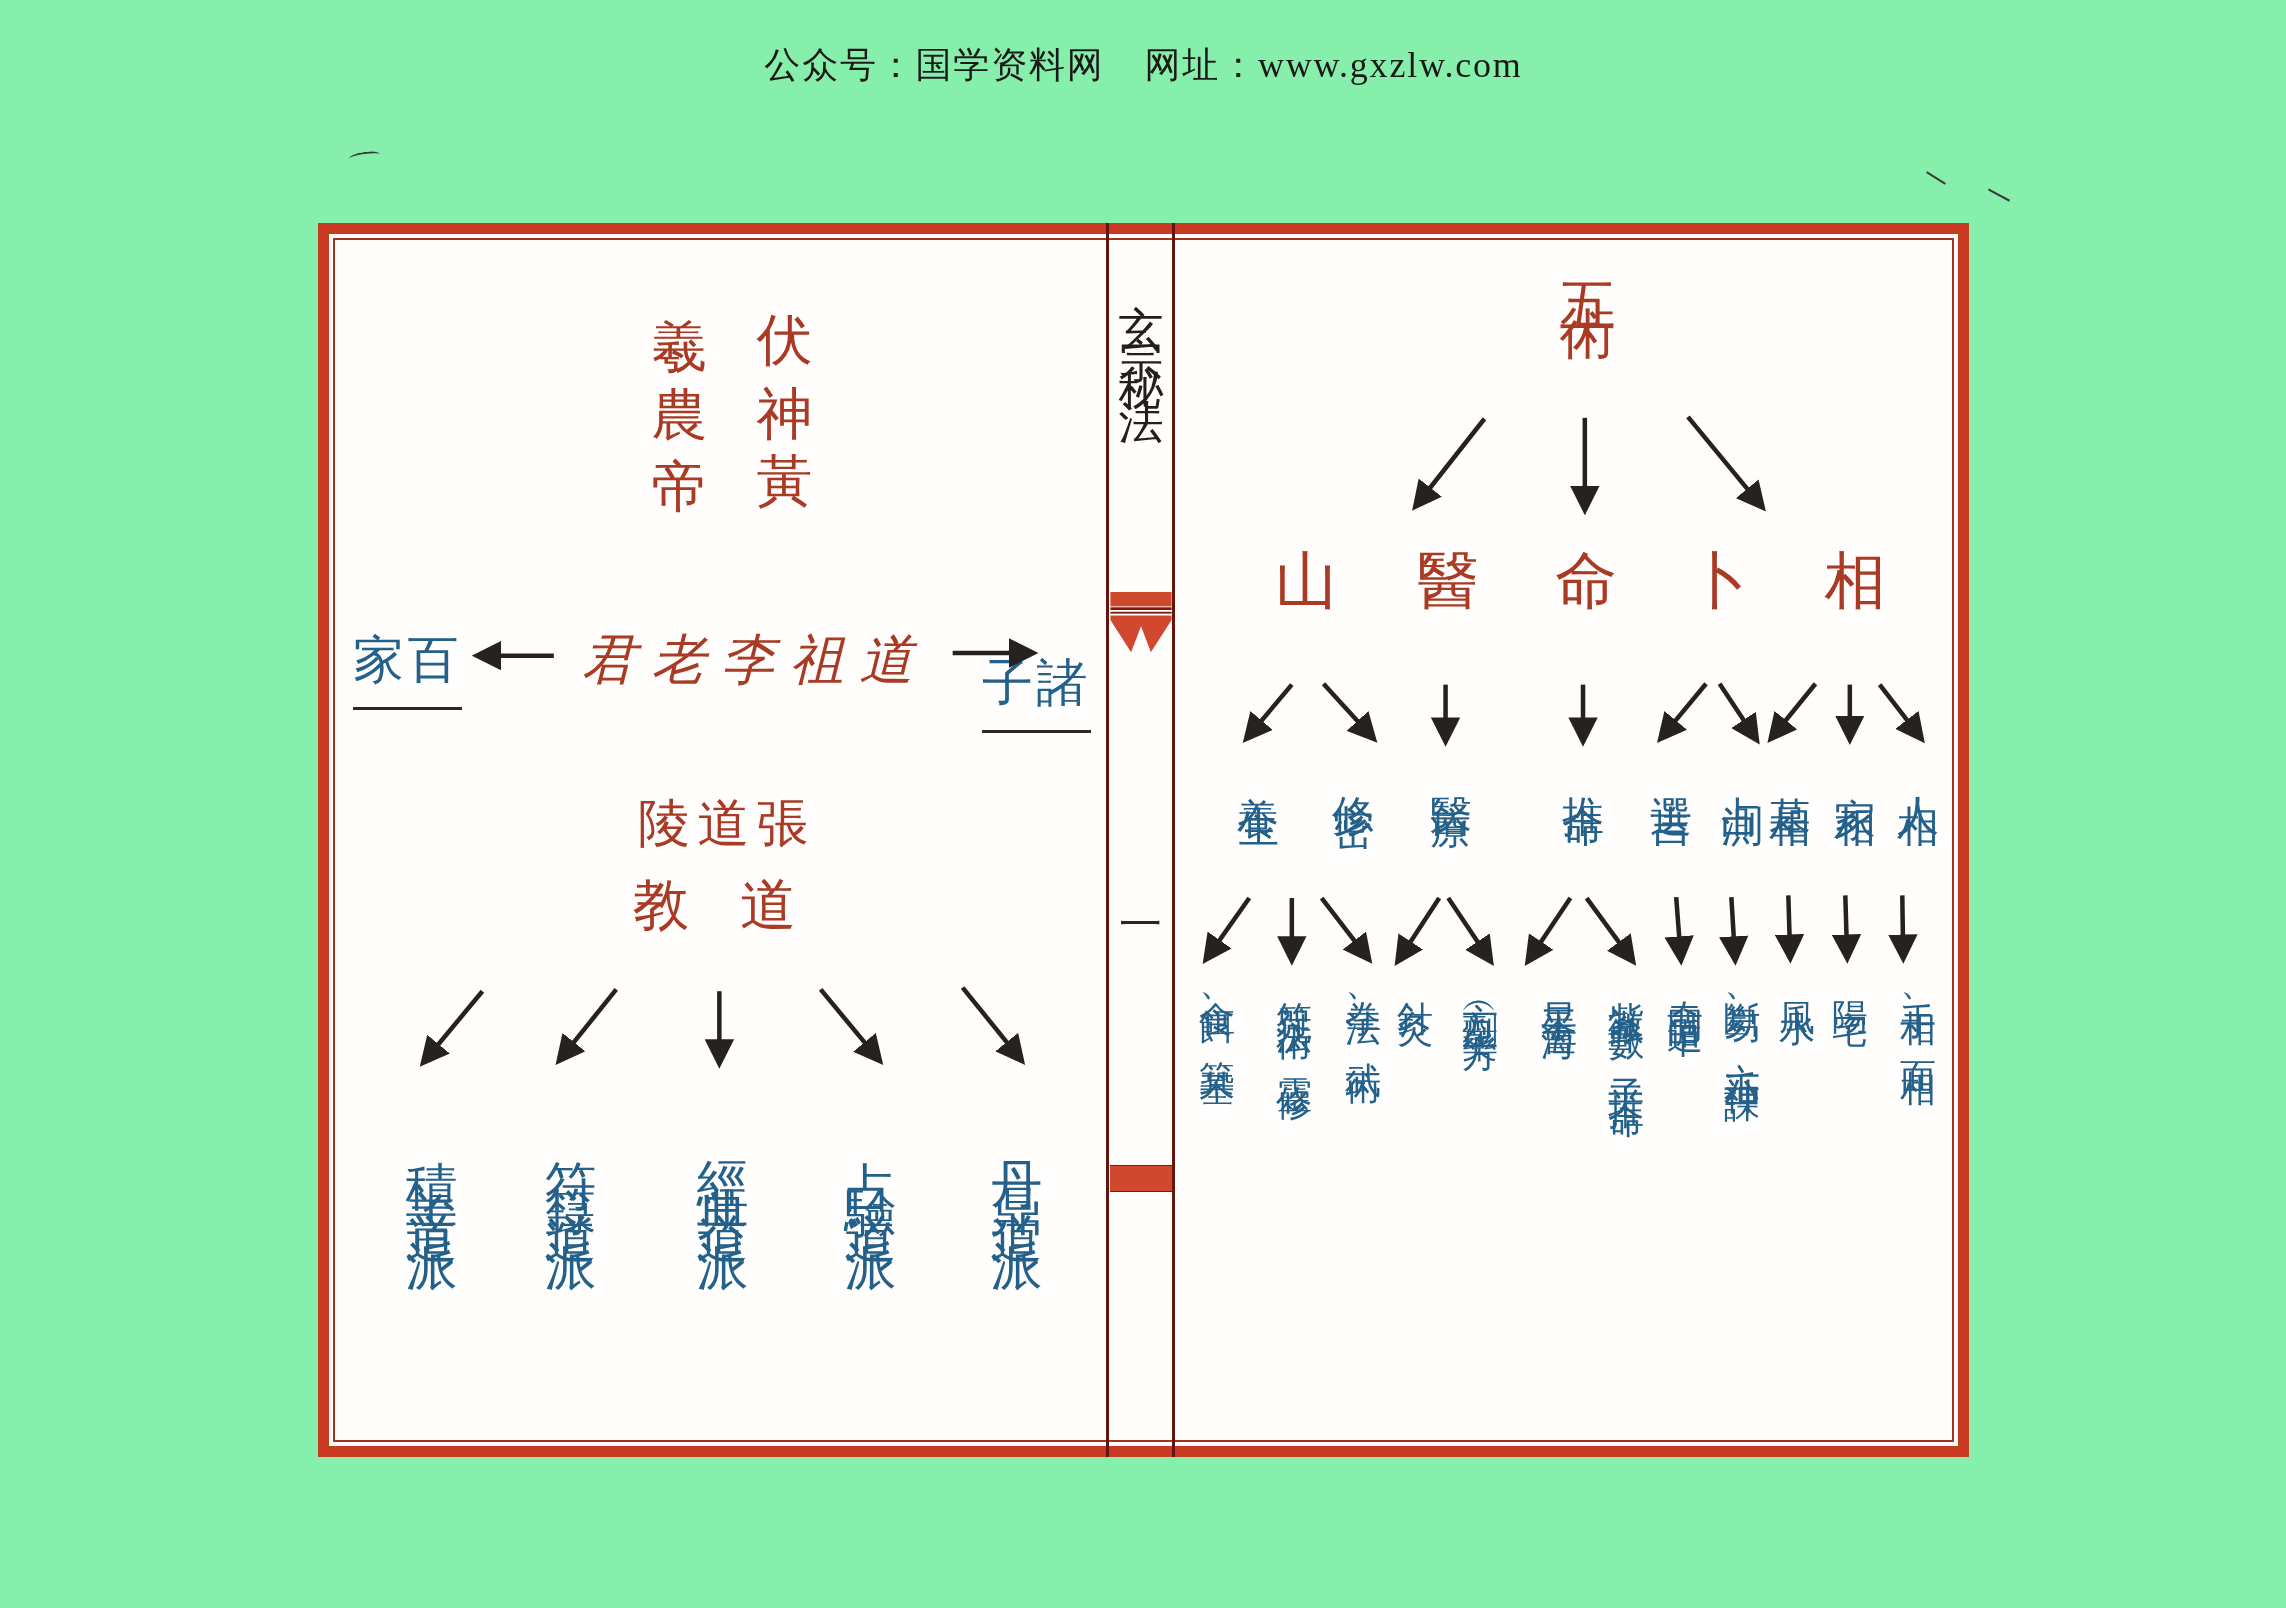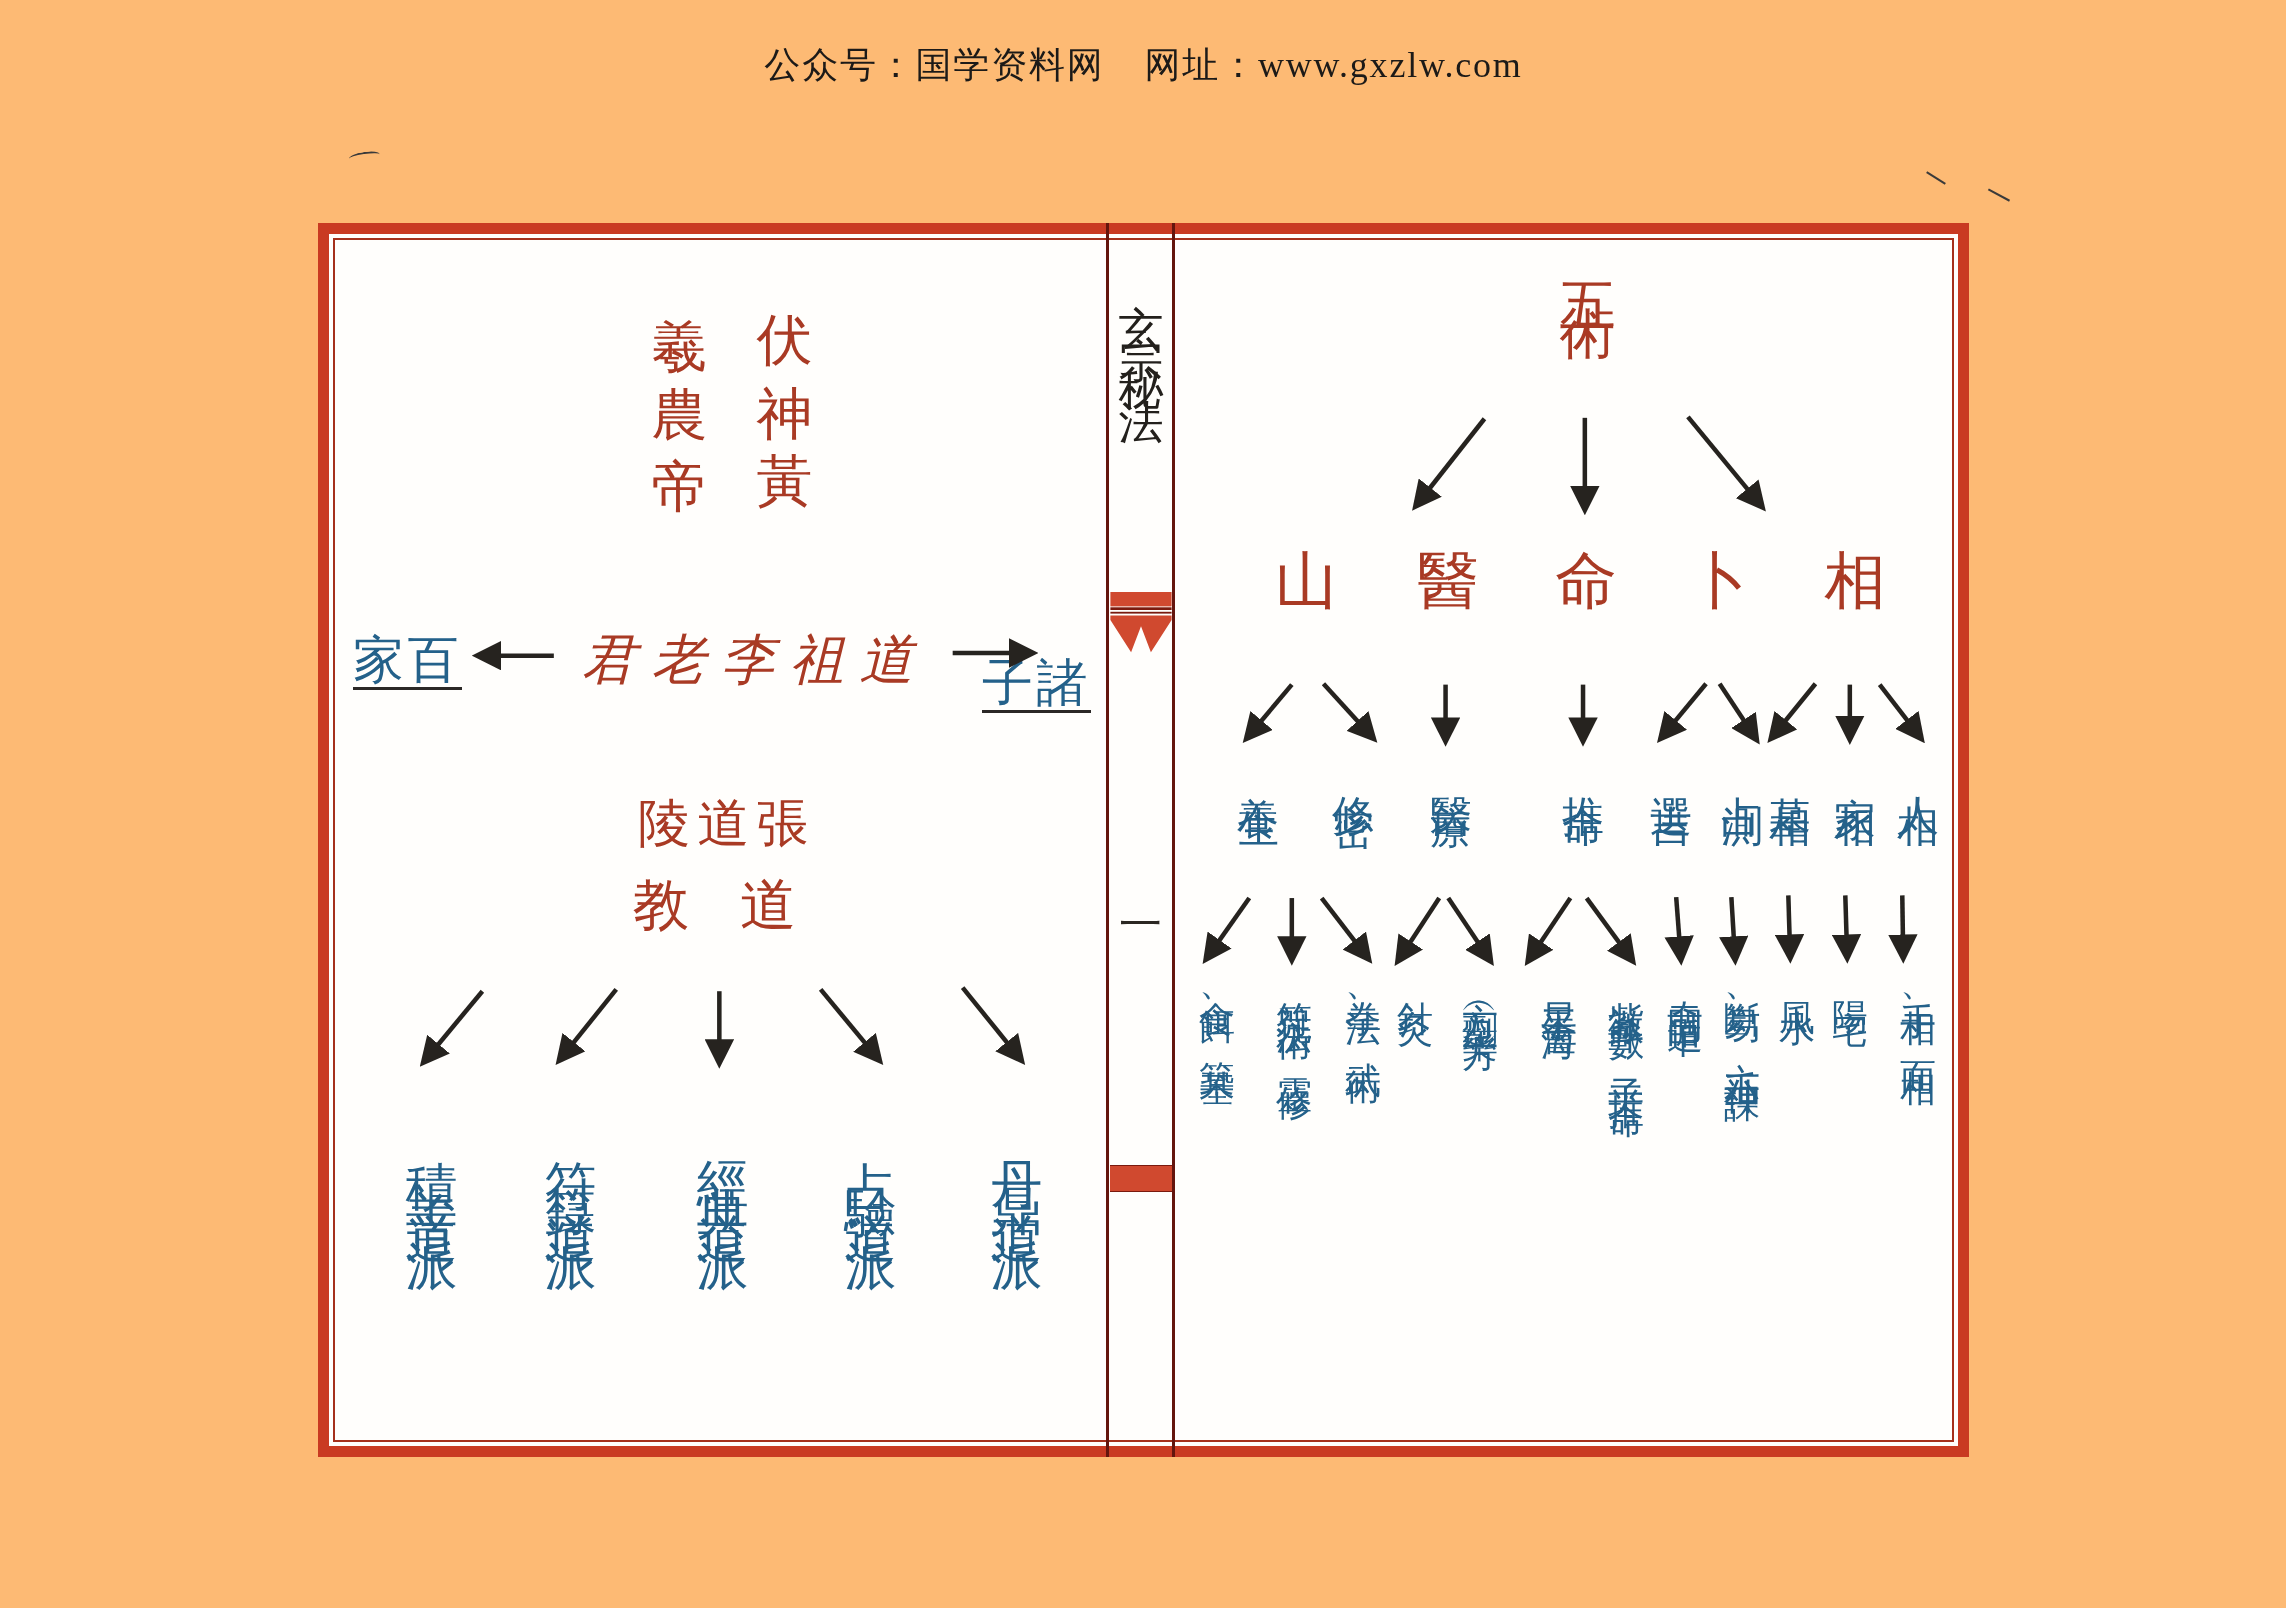--- a/index.html
+++ b/index.html
@@ -1,16 +1,16 @@
 <!DOCTYPE html>
 <html style="font-size:14.5px"><head>
 <meta charset="utf-8">
 <style>
   html,body{margin:0;padding:0;background:#ffffff;}
-  .page{position:relative;width:2287px;height:1608px;background:#fdba74;overflow:hidden;
+  .page{position:relative;width:2287px;height:1608px;background:#86efac;overflow:hidden;
         font-family:"Liberation Serif", serif;color:#26231f;line-height:1;}
   .abs{position:absolute;}
   .v{writing-mode:vertical-rl;text-orientation:mixed;}
   .red{color:#a93a24;}
   .blue{color:#24618a;}
 
   .header{position:absolute;top:47px;left:0;width:100%;text-align:center;
           font-size:36px;color:#1c1a18;letter-spacing:1.8px;}
   .header .gap{display:inline-block;width:40px;}
 
@@ -23,21 +23,21 @@
 
   .spine-title{position:absolute;left:1118px;top:268px;font-size:45px;letter-spacing:32px;color:#23201c;}
   .page-number{position:absolute;left:1119px;top:903px;font-size:43px;color:#2b2722;}
   .spine-bottom-block{position:absolute;left:1110px;top:1165px;width:62px;height:27px;
                       background:#d0492f;border-top:1.8px solid #7a1a0e;border-bottom:1.8px solid #7a1a0e;box-sizing:border-box;}
 
   .origin-col{font-size:56px;letter-spacing:69px;}
   .patriarch-row{font-size:54px;letter-spacing:15.4px;}
   .zhang-row{font-size:52px;letter-spacing:7.2px;margin-top:42px;}
   .religion-row{font-size:56px;letter-spacing:51px;}
-  .branch{font-size:51px;letter-spacing:3.6px;border-bottom:3.6px solid #2b2826;padding-bottom:1px;display:inline-block;}
+  .branch{font-size:51px;letter-spacing:3.6px;border-bottom:3.6px solid #2b2826;padding-bottom:21px;display:inline-block;}
   .school-col{font-size:52px;letter-spacing:26px;}
 
   .arts-title{font-size:56px;letter-spacing:23.5px;}
   .art-label{font-size:62px;}
   .branch-col{font-size:42px;letter-spacing:9px;}
   .method-col{font-size:36px;letter-spacing:8.1px;}
 
   .arrows{position:absolute;left:0;top:0;width:2287px;height:1608px;pointer-events:none;}
 
   .squiggle{position:absolute;border-top:2.7px solid #3a3a3a;border-radius:60%;}

